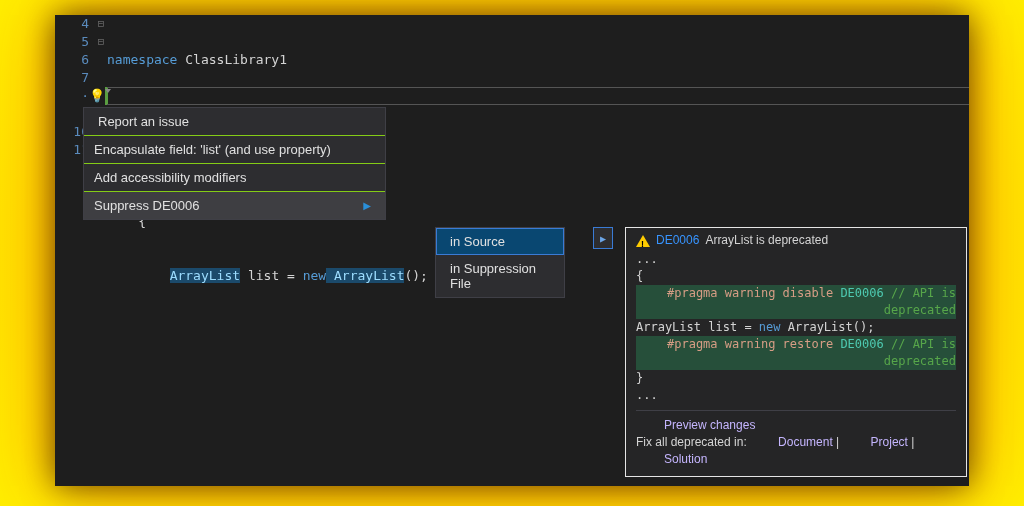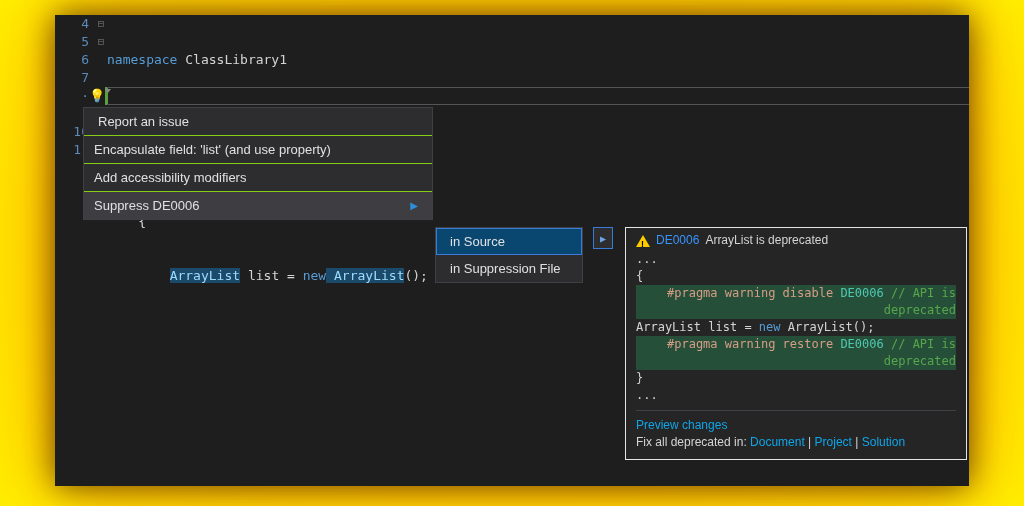--- a/index.html
+++ b/index.html
@@ -55,41 +55,41 @@
   .dropdown-arrow {
     position: absolute; left: 50px; top: 74px;
     width: 0; height: 0;
     border-left: 3px solid transparent;
     border-right: 3px solid transparent;
     border-top: 4px solid #888;
   }
   .menu {
     position: absolute;
     left: 28px; top: 92px;
-    width: 350px;
+    width: 303px;
     background: #2d2d30;
     border: 1px solid #3f3f46;
     color: #e0e0e0;
     font-size: 13px;
     font-family: "Segoe UI", sans-serif;
   }
   .menu-item {
     padding: 6px 14px;
     display: flex;
     justify-content: space-between;
     align-items: center;
     cursor: default;
   }
   .menu-item.sep { border-top: 1px solid #84cc16; padding-left: 10px; }
   .menu-item.sel { background: #3e3e42; }
   .menu-item .arrow { color: #2a8fd8; font-size: 10px; }
   .submenu {
     position: absolute;
     left: 380px; top: 212px;
-    width: 148px;
+    width: 130px;
     background: #2d2d30;
     border: 1px solid #3f3f46;
     color: #e0e0e0;
     font-size: 13px;
     font-family: "Segoe UI", sans-serif;
   }
   .submenu .menu-item.sel { background: #094771; border: 1px solid #3a7bd5; padding: 5px 13px; }
   .sub-arrow-box {
     position: absolute;
     left: 538px; top: 212px;
@@ -129,21 +129,21 @@
     left: -2px; top: 1px;
     font-size: 9px; font-weight: bold; color: #000;
   }
   .code-link { color: #3794ff; }
   .pragma-line { background: #264f3a; display:inline-block; width:100%;text-align:right;}
   .preview-footer {
     border-top: 1px solid #3f3f46;
     margin-top: 6px; padding-top: 6px;
     font-family: "Segoe UI", sans-serif;
   }
-  .link { color: #0ea5e9; cursor: pointer; }
+  .link { color: #c4b5fd; cursor: pointer; margin-left: 28px; }
   .cursor-line {
     position:absolute; left:52px; top:72px; right:0; height:18px;
     border-top:1px solid #555; border-bottom:1px solid #555;
     pointer-events:none;
   }
   .outline-marker {
     position:absolute; left:42px; top:0; width:8px;
     color:#666; font-size:11px; line-height:18px; text-align:center;
     font-family: Consolas, monospace;
   }

